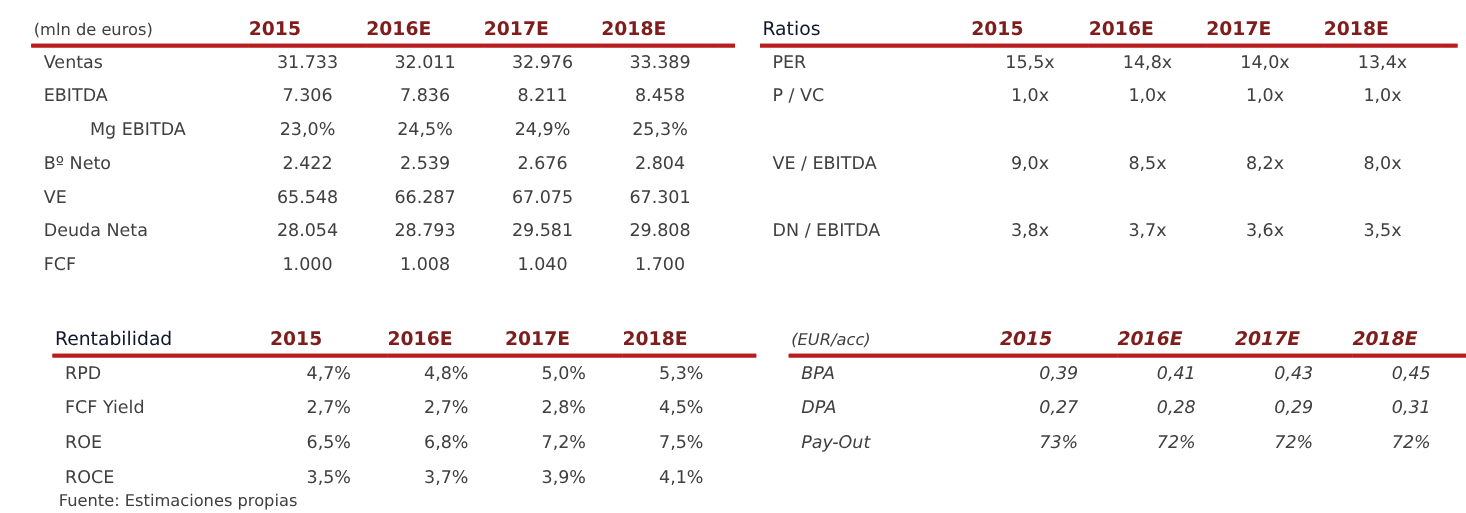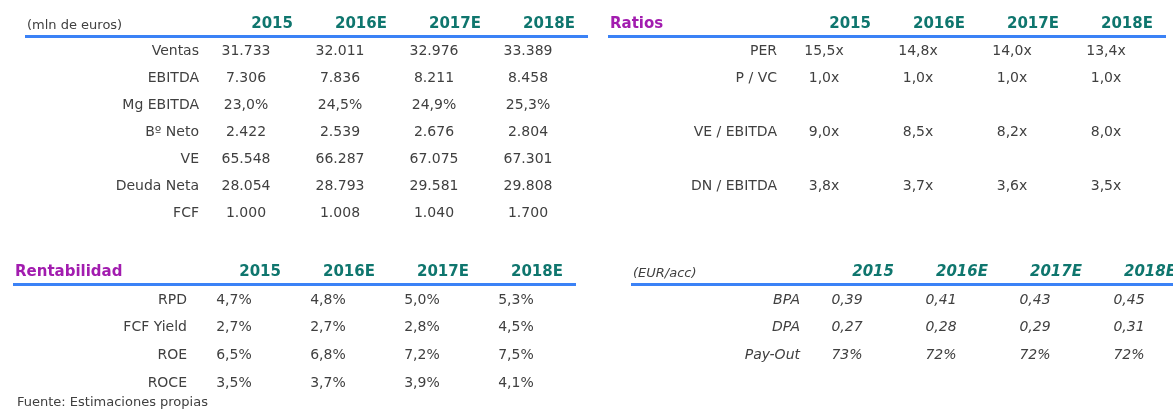--- a/index.html
+++ b/index.html
@@ -7,55 +7,55 @@
   body {
     width:1173px; height:410px;
     position:relative; overflow:hidden;
     font-family:"DejaVu Sans", sans-serif;
   }
   .page { position:absolute; inset:0; }
 
   .tbl { position:absolute; }
   .tbl.tl { left:25px;  top:6px;   width:563px; }
   .tbl.tr { left:608px; top:6px;   width:558px; }
-  .tbl.bl { left:13px;  top:258px; width:563px; }
+  .tbl.bl { left:42px;  top:258px; width:563px; }
   .tbl.br { left:631px; top:258px; width:558px;font-style:italic; }
 
   table { border-collapse:collapse; width:100%; table-layout:fixed; }
 
   thead th {
-    border-bottom:3px solid #3b82f6;
+    border-bottom:3px solid #b91c1c;
     vertical-align:bottom;
     padding-bottom:3px;
     white-space:nowrap;
   }
   .top thead th    { height:30px; }
   .bottom thead th { height:26px; }
 
   th.year {
-    color:#0f766e; font-weight:bold; font-size:15px;
-    text-align:right;
+    color:#7f1d1d; font-weight:bold; font-size:15px;
+    text-align:left;
   }
   th.corner { text-align:left; }
   th.corner.plain  { font-size:13px; font-weight:normal; color:#404040; padding-left:2px; }
-  th.corner.accent { font-size:15px; font-weight:bold;   color:#a21caf; padding-left:2px; }
+  th.corner.accent { font-size:15px; font-weight:normal;   color:#0f172a; padding-left:2px; }
 
   td {
     font-size:14px; color:#404040;
     text-align:center; vertical-align:middle;
     white-space:nowrap;
   }
   .top td    { height:27px; }
   .bottom td { height:28px; }
-  td.label { text-align:right; padding-left:10px;margin-top:24px; }
+  td.label { text-align:left; padding-left:10px;margin-top:24px; }
   tr.italic td { }
   tr.italic td.label { padding-left:47px; }
 
   .source {
-    position:absolute; left:17px; top:394px;
+    position:absolute; left:47px; top:394px;
     font-size:13px; color:#404040; white-space:nowrap;
   }
 </style>
 </head>
 <body>
 
 <div class="page">
   <section class="tbl tl top">
       <table>
         <colgroup>

